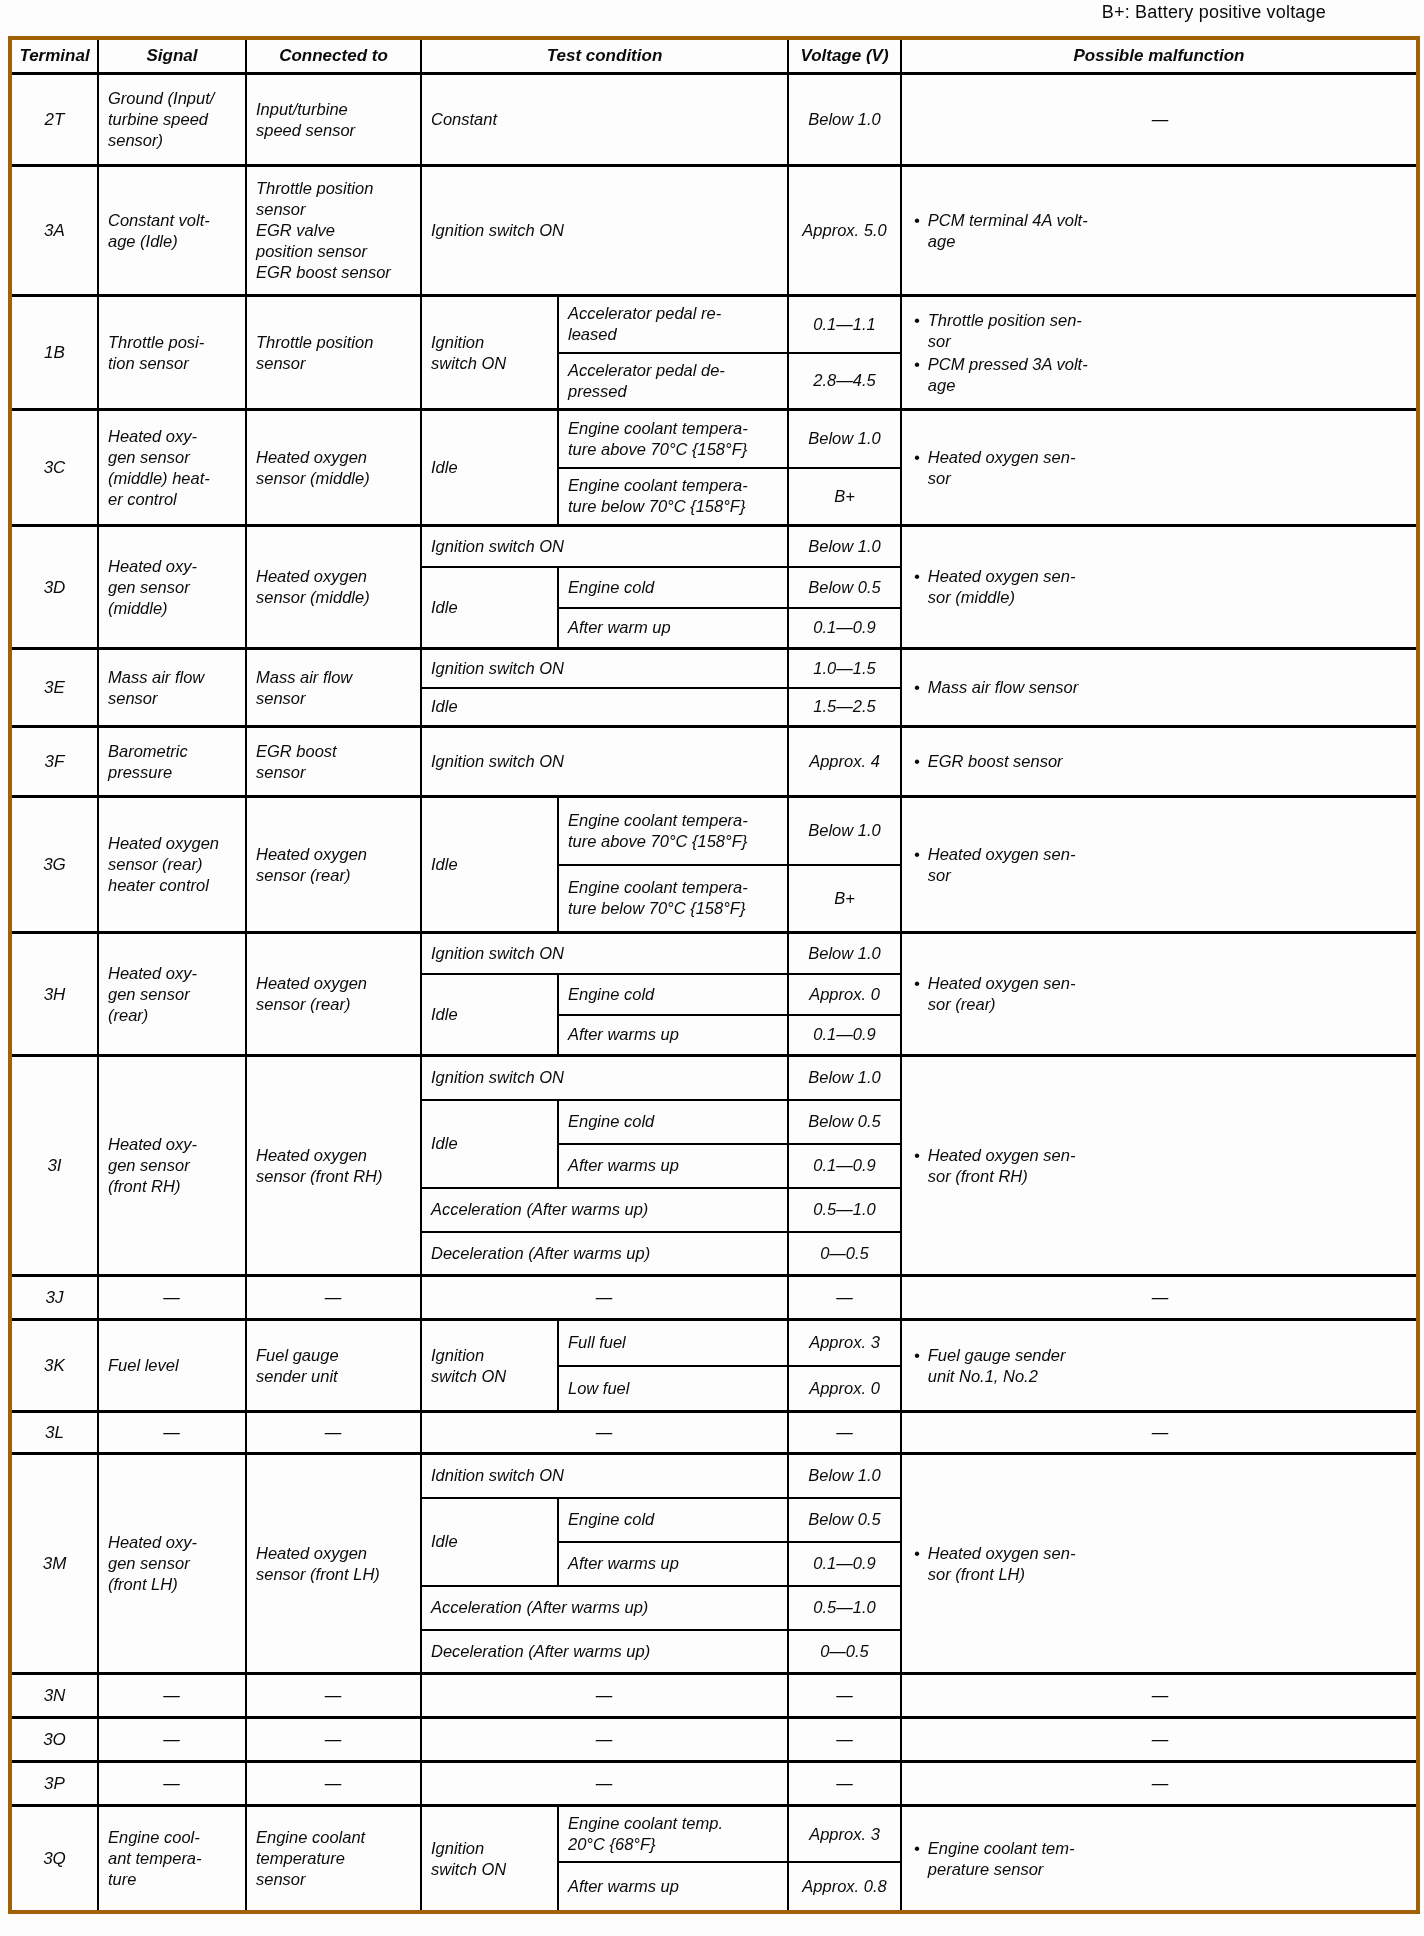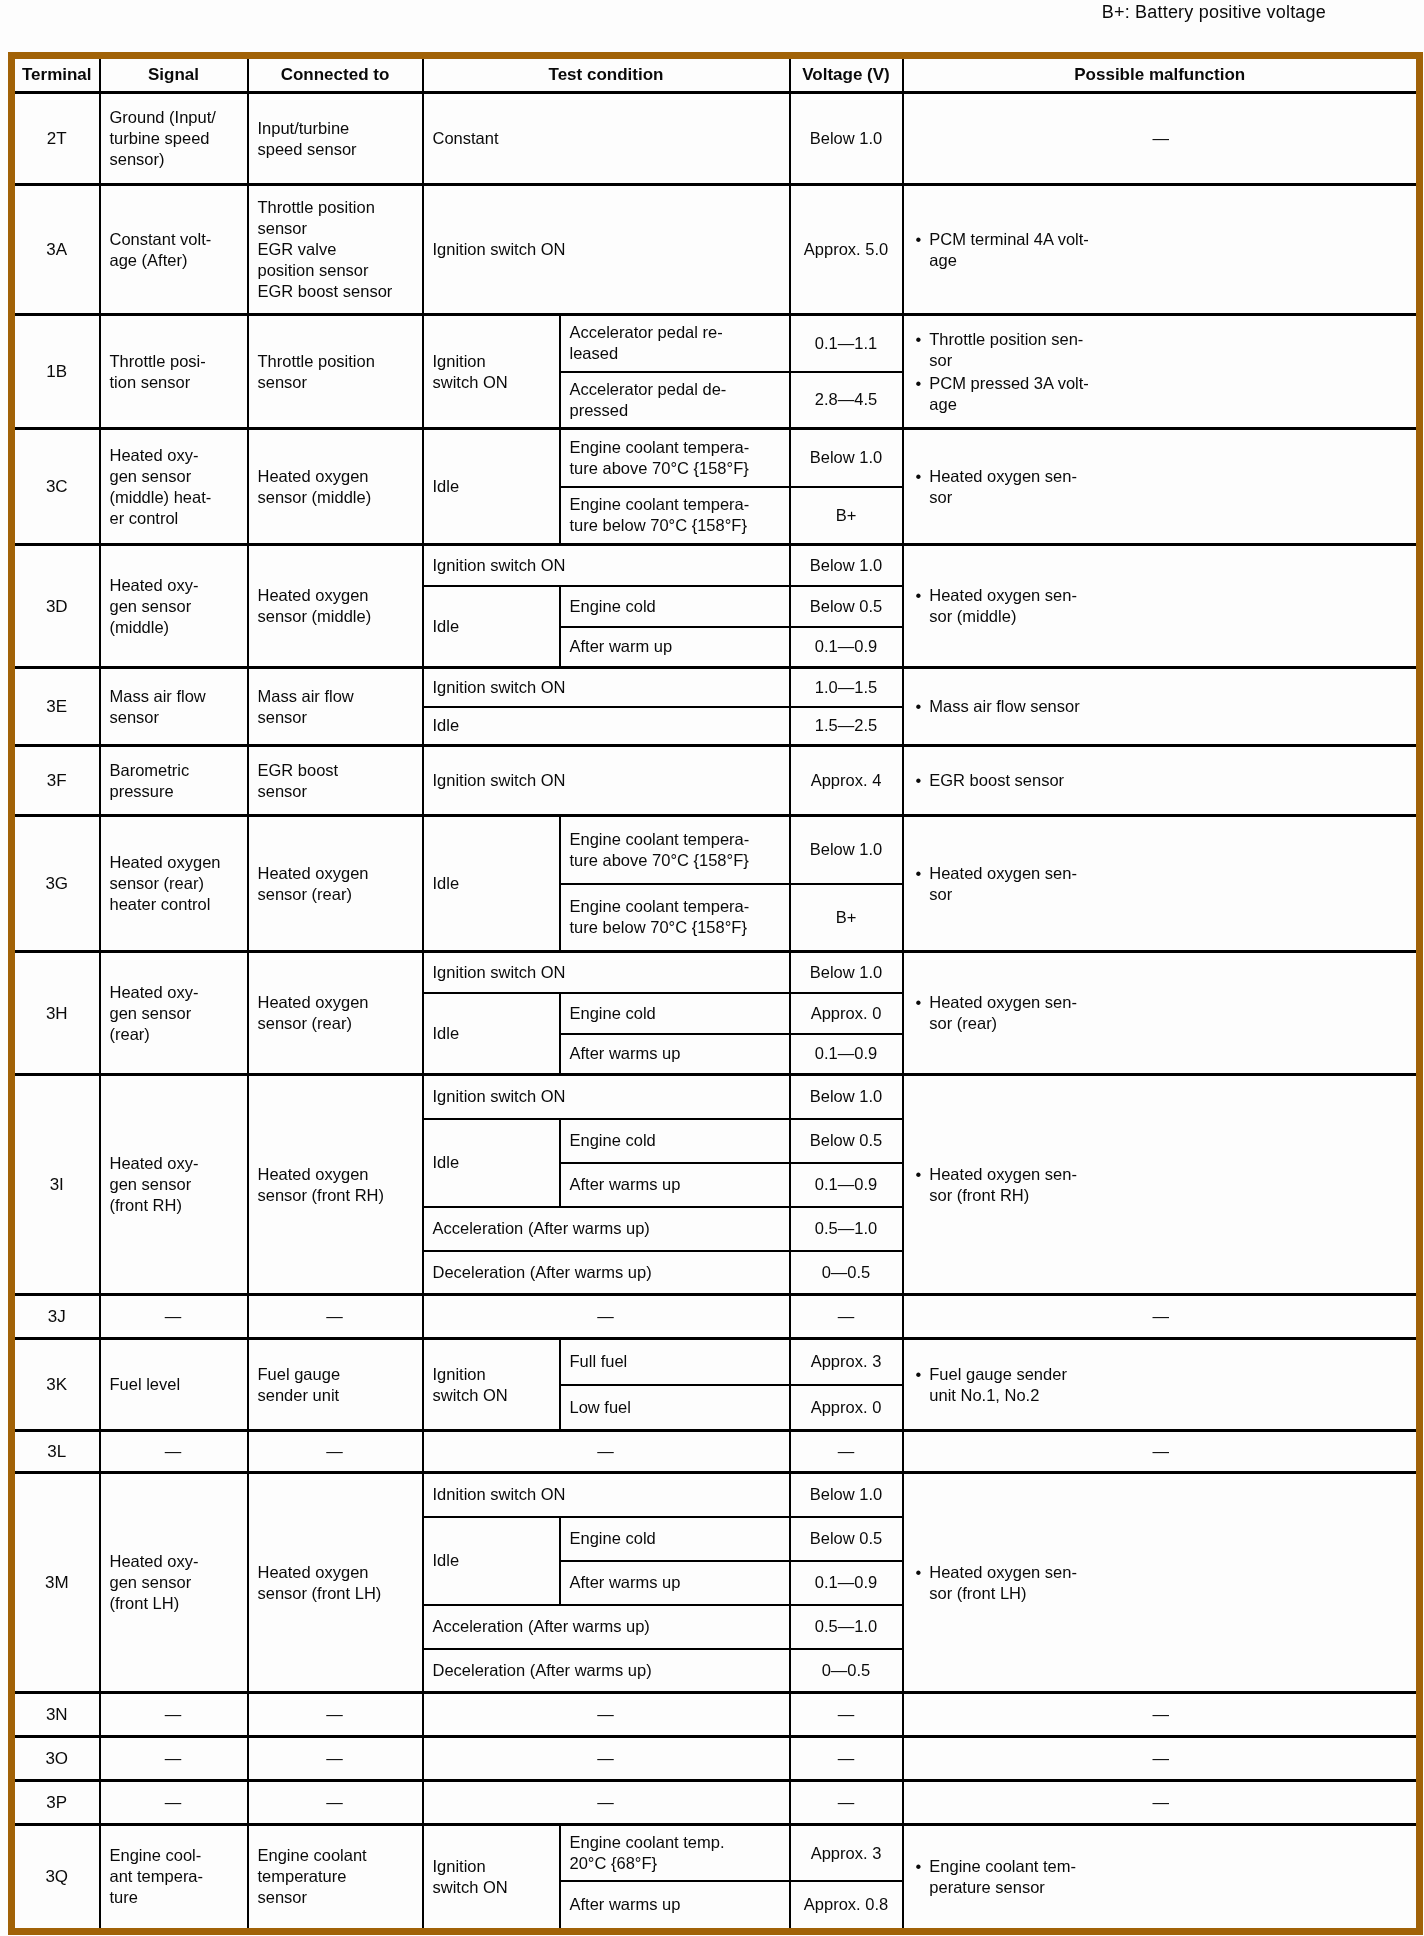--- a/index.html
+++ b/index.html
@@ -9,25 +9,26 @@
     font-family: "Liberation Sans", sans-serif;
     color: #0a0a0a;
     overflow: hidden;
   }
   .page { position: relative; width: 1336px; height: 1936px; }
   .note {
     position: absolute; top: 2px; right: 10px;
     font-size: 18px; letter-spacing: 0.2px;
   }
   table.vtable {
-    position: absolute; left: 8px; top: 52px;
+    position: absolute; left: 8px; top: 36px;
     width: 1408px;
     border-collapse: collapse;
     table-layout: fixed;
-    border: 7px solid #a16207;
+    border: 4px solid #a16207;
+    font-style: italic;
   }
   col.c-terminal { width: 88px; }
   col.c-signal   { width: 148px; }
   col.c-conn     { width: 175px; }
   col.c-test-l   { width: 137px; }
   col.c-test-r   { width: 230px; }
   col.c-volt     { width: 113px; }
   col.c-malf     { width: 517px; }
   th {
     border: 2px solid #000;
@@ -88,21 +89,21 @@
 sensor)</td>
           <td>Input/turbine
 speed sensor</td>
           <td colspan="2">Constant</td>
           <td class="center">Below 1.0</td>
           <td class="malf center dash">—</td>
         </tr>
         <tr class="group-start" style="height: 130px;">
           <td class="center terminal">3A</td>
           <td>Constant volt-
-age (After)</td>
+age (Idle)</td>
           <td>Throttle position
 sensor
 EGR valve
 position sensor
 EGR boost sensor</td>
           <td colspan="2">Ignition switch ON</td>
           <td class="center">Approx. 5.0</td>
           <td class="malf"><div class="bullet"><span class="dot">•</span><span>PCM terminal 4A volt-
 age</span></div></td>
         </tr>

